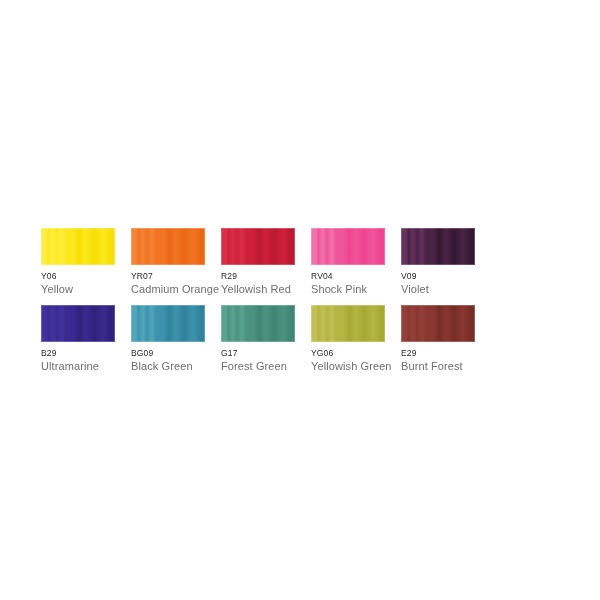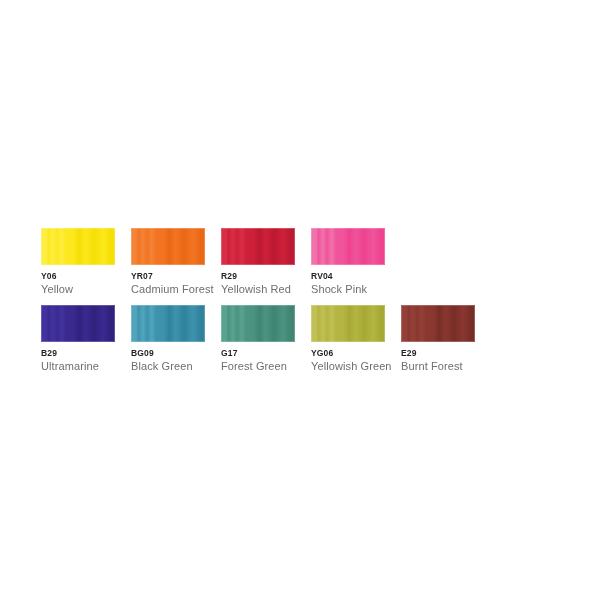--- a/index.html
+++ b/index.html
@@ -47,21 +47,21 @@
     pointer-events: none;
   }
   .swatch-chip .edge {
     position: absolute;
     left: 0; top: 0; right: 0; bottom: 0;
     pointer-events: none;
     box-shadow: inset 0 0 0 1px rgba(255,255,255,0.22);
   }
   .swatch-code {
     font-size: 8.5px;
-    font-weight: bold;
+    font-weight: normal;
     color: #231f20;
     letter-spacing: 0.15px;
     margin-top: 6px;
     line-height: 11px;
     white-space: nowrap;
   }
   .swatch-name {
     font-size: 11px;
     font-weight: normal;
     color: #6d6e71;
@@ -85,41 +85,49 @@
       <div class="swatch-code">Y06</div>
       <div class="swatch-name">Yellow</div>
     </div>
 
     <div class="swatch-cell">
       <div class="swatch-chip" style="background: rgb(242, 116, 34);">
         <span class="streaks" style="background: linear-gradient(90deg, rgb(244, 134, 58) 0%, rgb(244, 134, 58) 7%, rgb(242, 116, 34) 10%, rgb(244, 134, 58) 16%, rgb(242, 116, 34) 22%, rgb(244, 134, 58) 28%, rgb(242, 116, 34) 34%, rgb(242, 116, 34) 44%, rgb(233, 102, 18) 52%, rgb(242, 116, 34) 60%, rgb(233, 102, 18) 72%, rgb(242, 116, 34) 84%, rgb(233, 102, 18) 94%, rgb(233, 102, 18) 100%); opacity: 0.85;"></span>
         <span class="edge"></span>
       </div>
       <div class="swatch-code">YR07</div>
-      <div class="swatch-name">Cadmium Forest</div>
+      <div class="swatch-name">Cadmium Orange</div>
     </div>
 
     <div class="swatch-cell">
       <div class="swatch-chip" style="background: rgb(207, 32, 57);">
         <span class="streaks" style="background: linear-gradient(90deg, rgb(217, 49, 72) 0%, rgb(217, 49, 72) 7%, rgb(207, 32, 57) 10%, rgb(217, 49, 72) 16%, rgb(207, 32, 57) 22%, rgb(217, 49, 72) 28%, rgb(207, 32, 57) 34%, rgb(207, 32, 57) 44%, rgb(184, 23, 49) 52%, rgb(207, 32, 57) 60%, rgb(184, 23, 49) 72%, rgb(207, 32, 57) 84%, rgb(184, 23, 49) 94%, rgb(184, 23, 49) 100%); opacity: 0.85;"></span>
         <span class="edge"></span>
       </div>
       <div class="swatch-code">R29</div>
       <div class="swatch-name">Yellowish Red</div>
     </div>
 
     <div class="swatch-cell">
       <div class="swatch-chip" style="background: rgb(240, 84, 155);">
         <span class="streaks" style="background: linear-gradient(90deg, rgb(241, 120, 174) 0%, rgb(241, 120, 174) 7%, rgb(240, 84, 155) 10%, rgb(241, 120, 174) 16%, rgb(240, 84, 155) 22%, rgb(241, 120, 174) 28%, rgb(240, 84, 155) 34%, rgb(240, 84, 155) 44%, rgb(238, 63, 142) 52%, rgb(240, 84, 155) 60%, rgb(238, 63, 142) 72%, rgb(240, 84, 155) 84%, rgb(238, 63, 142) 94%, rgb(238, 63, 142) 100%); opacity: 0.85;"></span>
         <span class="edge"></span>
       </div>
       <div class="swatch-code">RV04</div>
       <div class="swatch-name">Shock Pink</div>
     </div>
 
+    <div class="swatch-cell">
+      <div class="swatch-chip" style="background: rgb(75, 35, 70);">
+        <span class="streaks" style="background: linear-gradient(90deg, rgb(106, 53, 96) 0%, rgb(106, 53, 96) 7%, rgb(75, 35, 70) 10%, rgb(106, 53, 96) 16%, rgb(75, 35, 70) 22%, rgb(106, 53, 96) 28%, rgb(75, 35, 70) 34%, rgb(75, 35, 70) 44%, rgb(49, 21, 47) 52%, rgb(75, 35, 70) 60%, rgb(49, 21, 47) 72%, rgb(75, 35, 70) 84%, rgb(49, 21, 47) 94%, rgb(49, 21, 47) 100%); opacity: 0.85;"></span>
+        <span class="edge"></span>
+      </div>
+      <div class="swatch-code">V09</div>
+      <div class="swatch-name">Violet</div>
+    </div>
 
   </div>
 
   <div class="swatch-row">
     <div class="swatch-cell">
       <div class="swatch-chip" style="background: rgb(58, 42, 144);">
         <span class="streaks" style="background: linear-gradient(90deg, rgb(67, 52, 162) 0%, rgb(67, 52, 162) 7%, rgb(58, 42, 144) 10%, rgb(67, 52, 162) 16%, rgb(58, 42, 144) 22%, rgb(67, 52, 162) 28%, rgb(58, 42, 144) 34%, rgb(58, 42, 144) 44%, rgb(46, 32, 121) 52%, rgb(58, 42, 144) 60%, rgb(46, 32, 121) 72%, rgb(58, 42, 144) 84%, rgb(46, 32, 121) 94%, rgb(46, 32, 121) 100%); opacity: 0.85;"></span>
         <span class="edge"></span>
       </div>
       <div class="swatch-code">B29</div>

